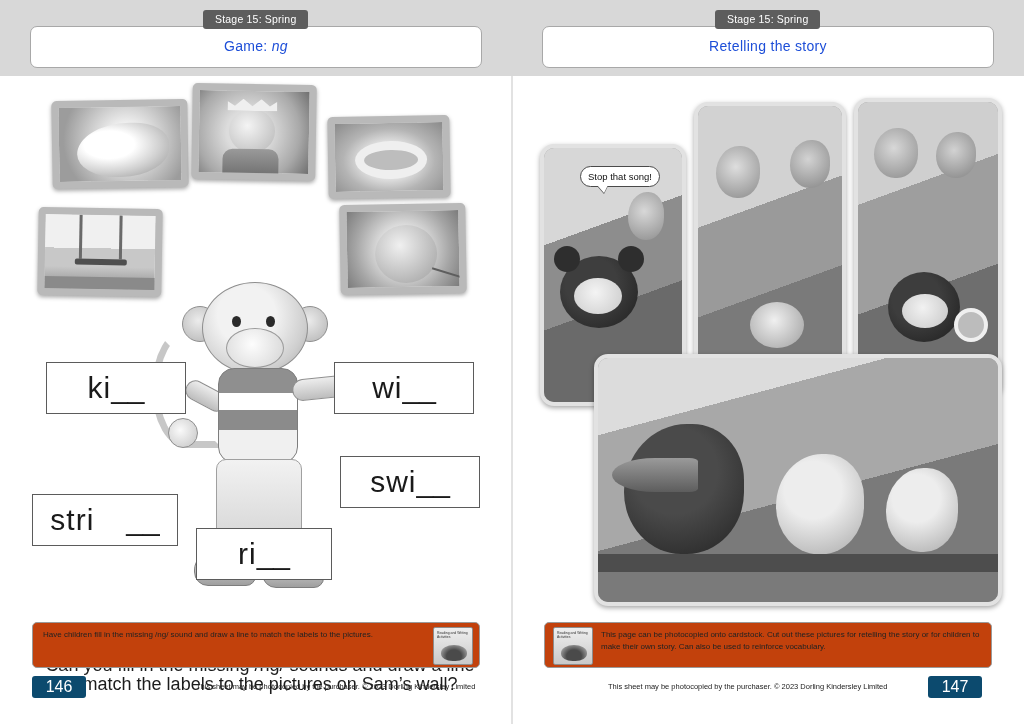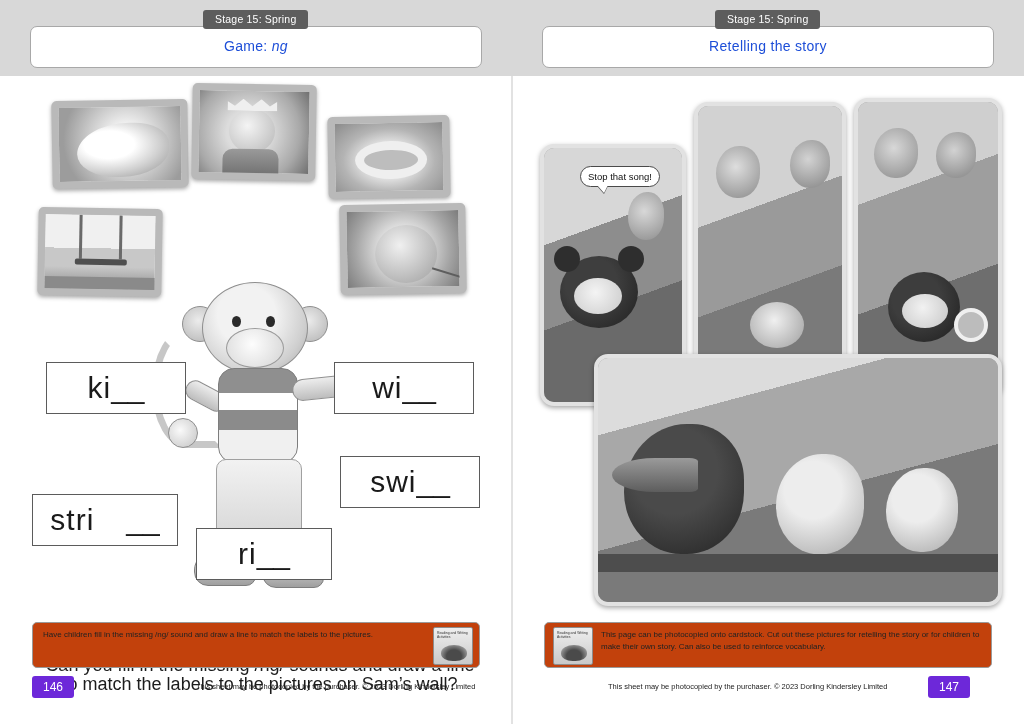--- a/index.html
+++ b/index.html
@@ -143,24 +143,24 @@
   }
   .bookthumb .bt-swan {
     position: absolute; left: 7px; bottom: 3px; width: 26px; height: 16px;
     background: radial-gradient(ellipse at 50% 70%, #4a4a4a 0 40%, #8a8a8a 70%, #cfcfcf 100%);
     border-radius: 50% 50% 45% 45%;
   }
 
   
   .pagenum {
     position: absolute;
-    width: 42px; height: 22px;
-    background: #6d28d9;
+    width: 54px; height: 22px;
+    background: #0c4a6e;
     color: #fff;
-    font-size: 12px;
+    font-size: 16px;
     display: flex; align-items: center; justify-content: center;
     border-radius: 3px;
   }
   .copyright {
     position: absolute;
     font-size: 7.5px;
     color: #222;
     white-space: nowrap;
   }
 

